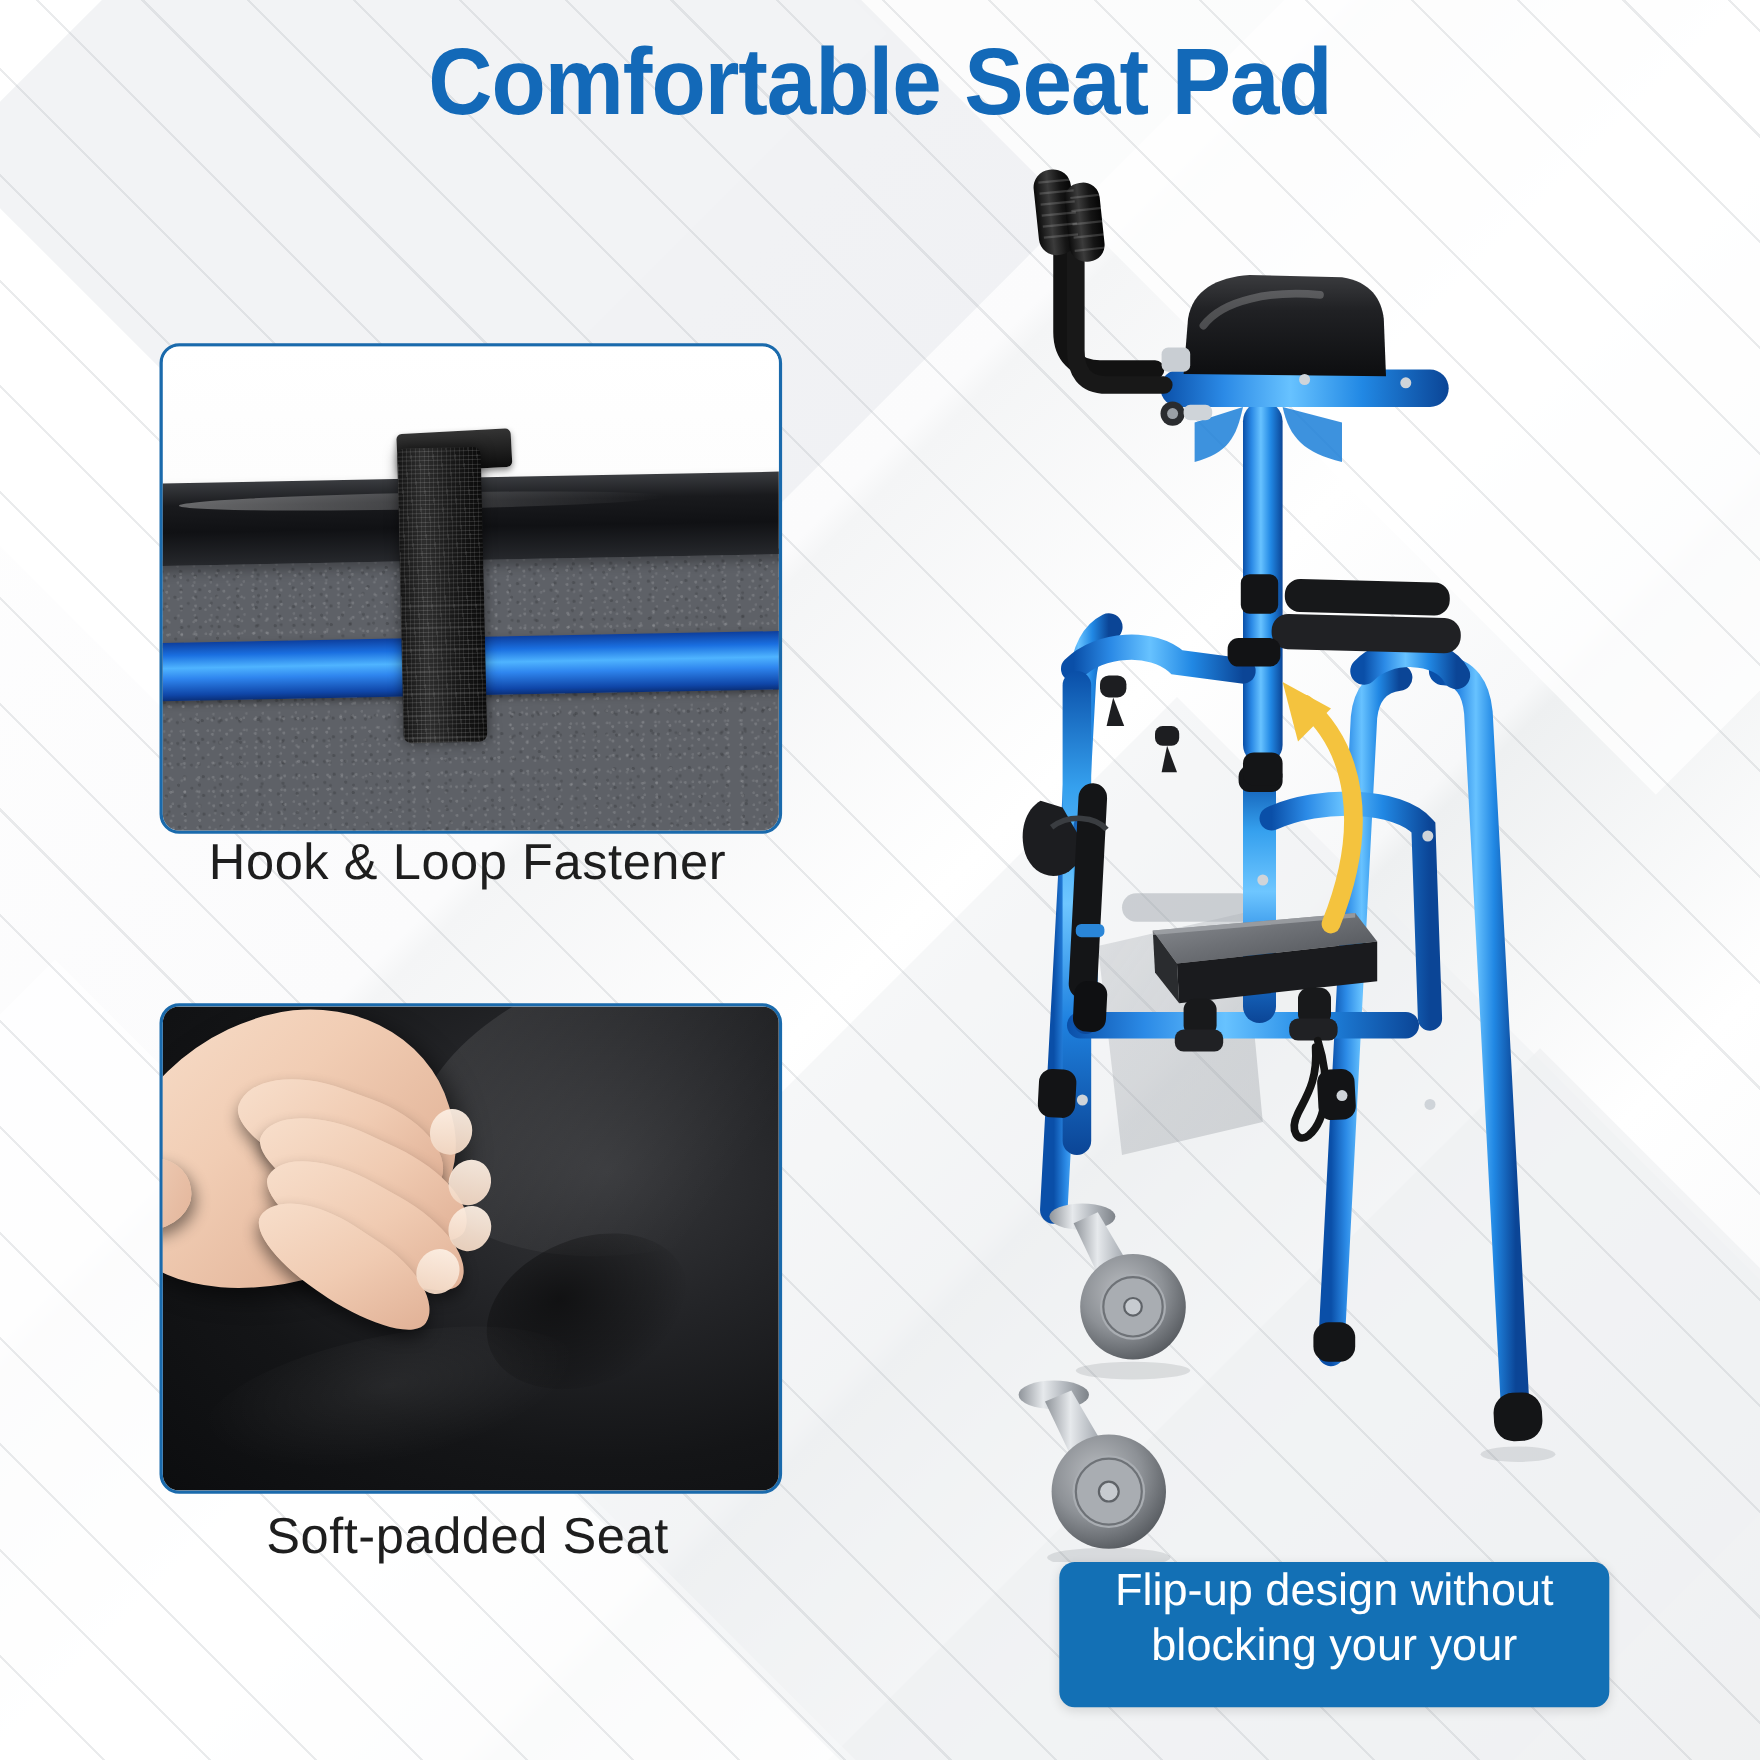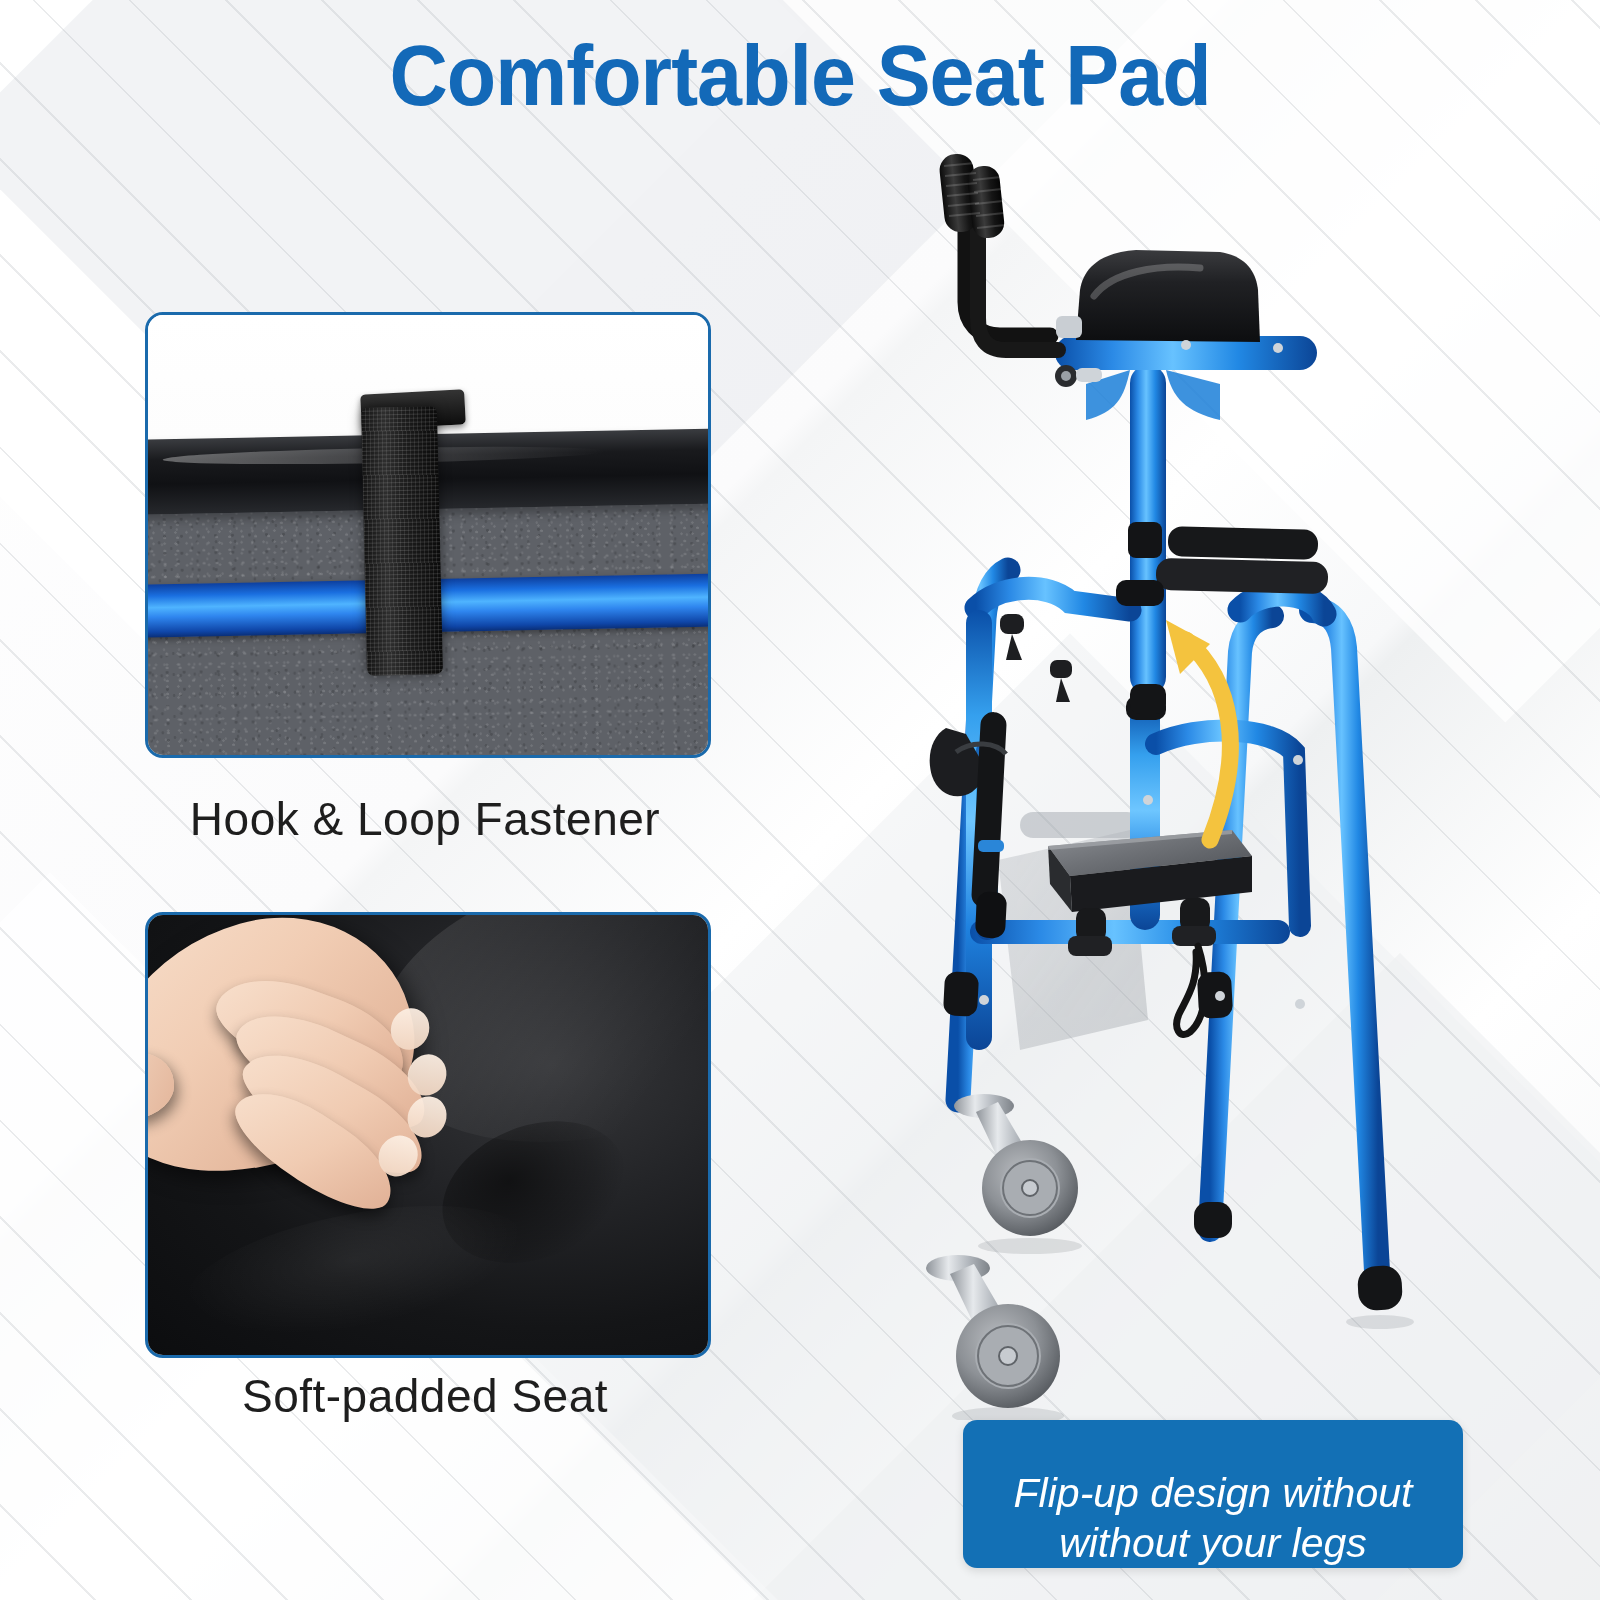--- a/index.html
+++ b/index.html
@@ -47,21 +47,21 @@
   }
   #panel1{left:145px;top:312px;width:560px;height:440px;}
   #panel2{left:145px;top:912px;width:560px;height:440px;}
 
   .caption{
     position:absolute;left:145px;width:560px;text-align:center;
     font-size:46px;color:#1e1e1e;font-weight:400;
     font-family:"Liberation Sans", sans-serif;
     letter-spacing:.5px;
   }
-  #caption1{top:792px;}
+  #caption1{top:756px;}
   #caption2{top:1369px;}
 
   
   .p1-white{position:absolute;left:0;top:0;width:100%;height:40%;background:
      linear-gradient(180deg,#ffffff 0%,#fdfdfd 70%,#f6f6f6 100%);}
   .p1-blackbar{position:absolute;left:-4%;top:27%;width:110%;height:17%;
      background:linear-gradient(180deg,#3a3c40 0%,#191a1d 28%,#101114 60%,#26282c 100%);
      border-radius:14px/60%;transform:rotate(-1.1deg);
      box-shadow:0 6px 10px rgba(0,0,0,.28);}
   .p1-blackbar:after{content:"";position:absolute;left:6%;top:18%;width:72%;height:20%;
@@ -124,25 +124,24 @@
   .n2{left:73%;top:40%;transform:rotate(25deg);}
   .n3{left:73%;top:53%;transform:rotate(29deg);}
   .n4{left:66%;top:65%;transform:rotate(33deg);}
   .thumb{position:absolute;left:-3%;top:40%;width:21%;height:20%;
      background:linear-gradient(120deg,#f6dcc8,#e3b59a);
      border-radius:52% 40% 48% 54%/60% 50% 50% 44%;transform:rotate(-6deg);
      box-shadow:3px 7px 14px rgba(0,0,0,.45);}
 
   
   #callout{
-    position:absolute;left:963px;top:1420px;width:500px;height:148px;
+    position:absolute;left:963px;top:1420px;width:500px;height:132px;
     background:#1370b5;border-radius:14px;
-    display:flex;align-items:flex-end;justify-content:center;
+    display:flex;align-items:flex-start;justify-content:center;
     box-shadow:0 3px 10px rgba(0,0,0,.12);
-    font-style:italic;
   }
   #callout .txt{color:#fff;font-size:41px;line-height:1.22;text-align:center;font-weight:400;}
 
   
   #product{position:absolute;left:880px;top:140px;width:560px;height:1280px;}
   #product svg{width:100%;height:100%;display:block;}
 </style>
 </head>
 <body>
 
@@ -386,17 +385,17 @@
         <ellipse cx="150" cy="1106" rx="52" ry="8" fill="#6b7075"></ellipse>
         <ellipse cx="128" cy="1276" rx="56" ry="9" fill="#6b7075"></ellipse>
         <ellipse cx="500" cy="1182" rx="34" ry="7" fill="#6b7075"></ellipse>
       </g>
     </svg>
   </div>
 
   <div id="callout">
     <div class="txt">
       <span>Flip-up design without</span><br>
-      <span>without your legs</span>
+      <span>blocking your your</span>
     </div>
   </div>
 
 </div>
 
 </body></html>

